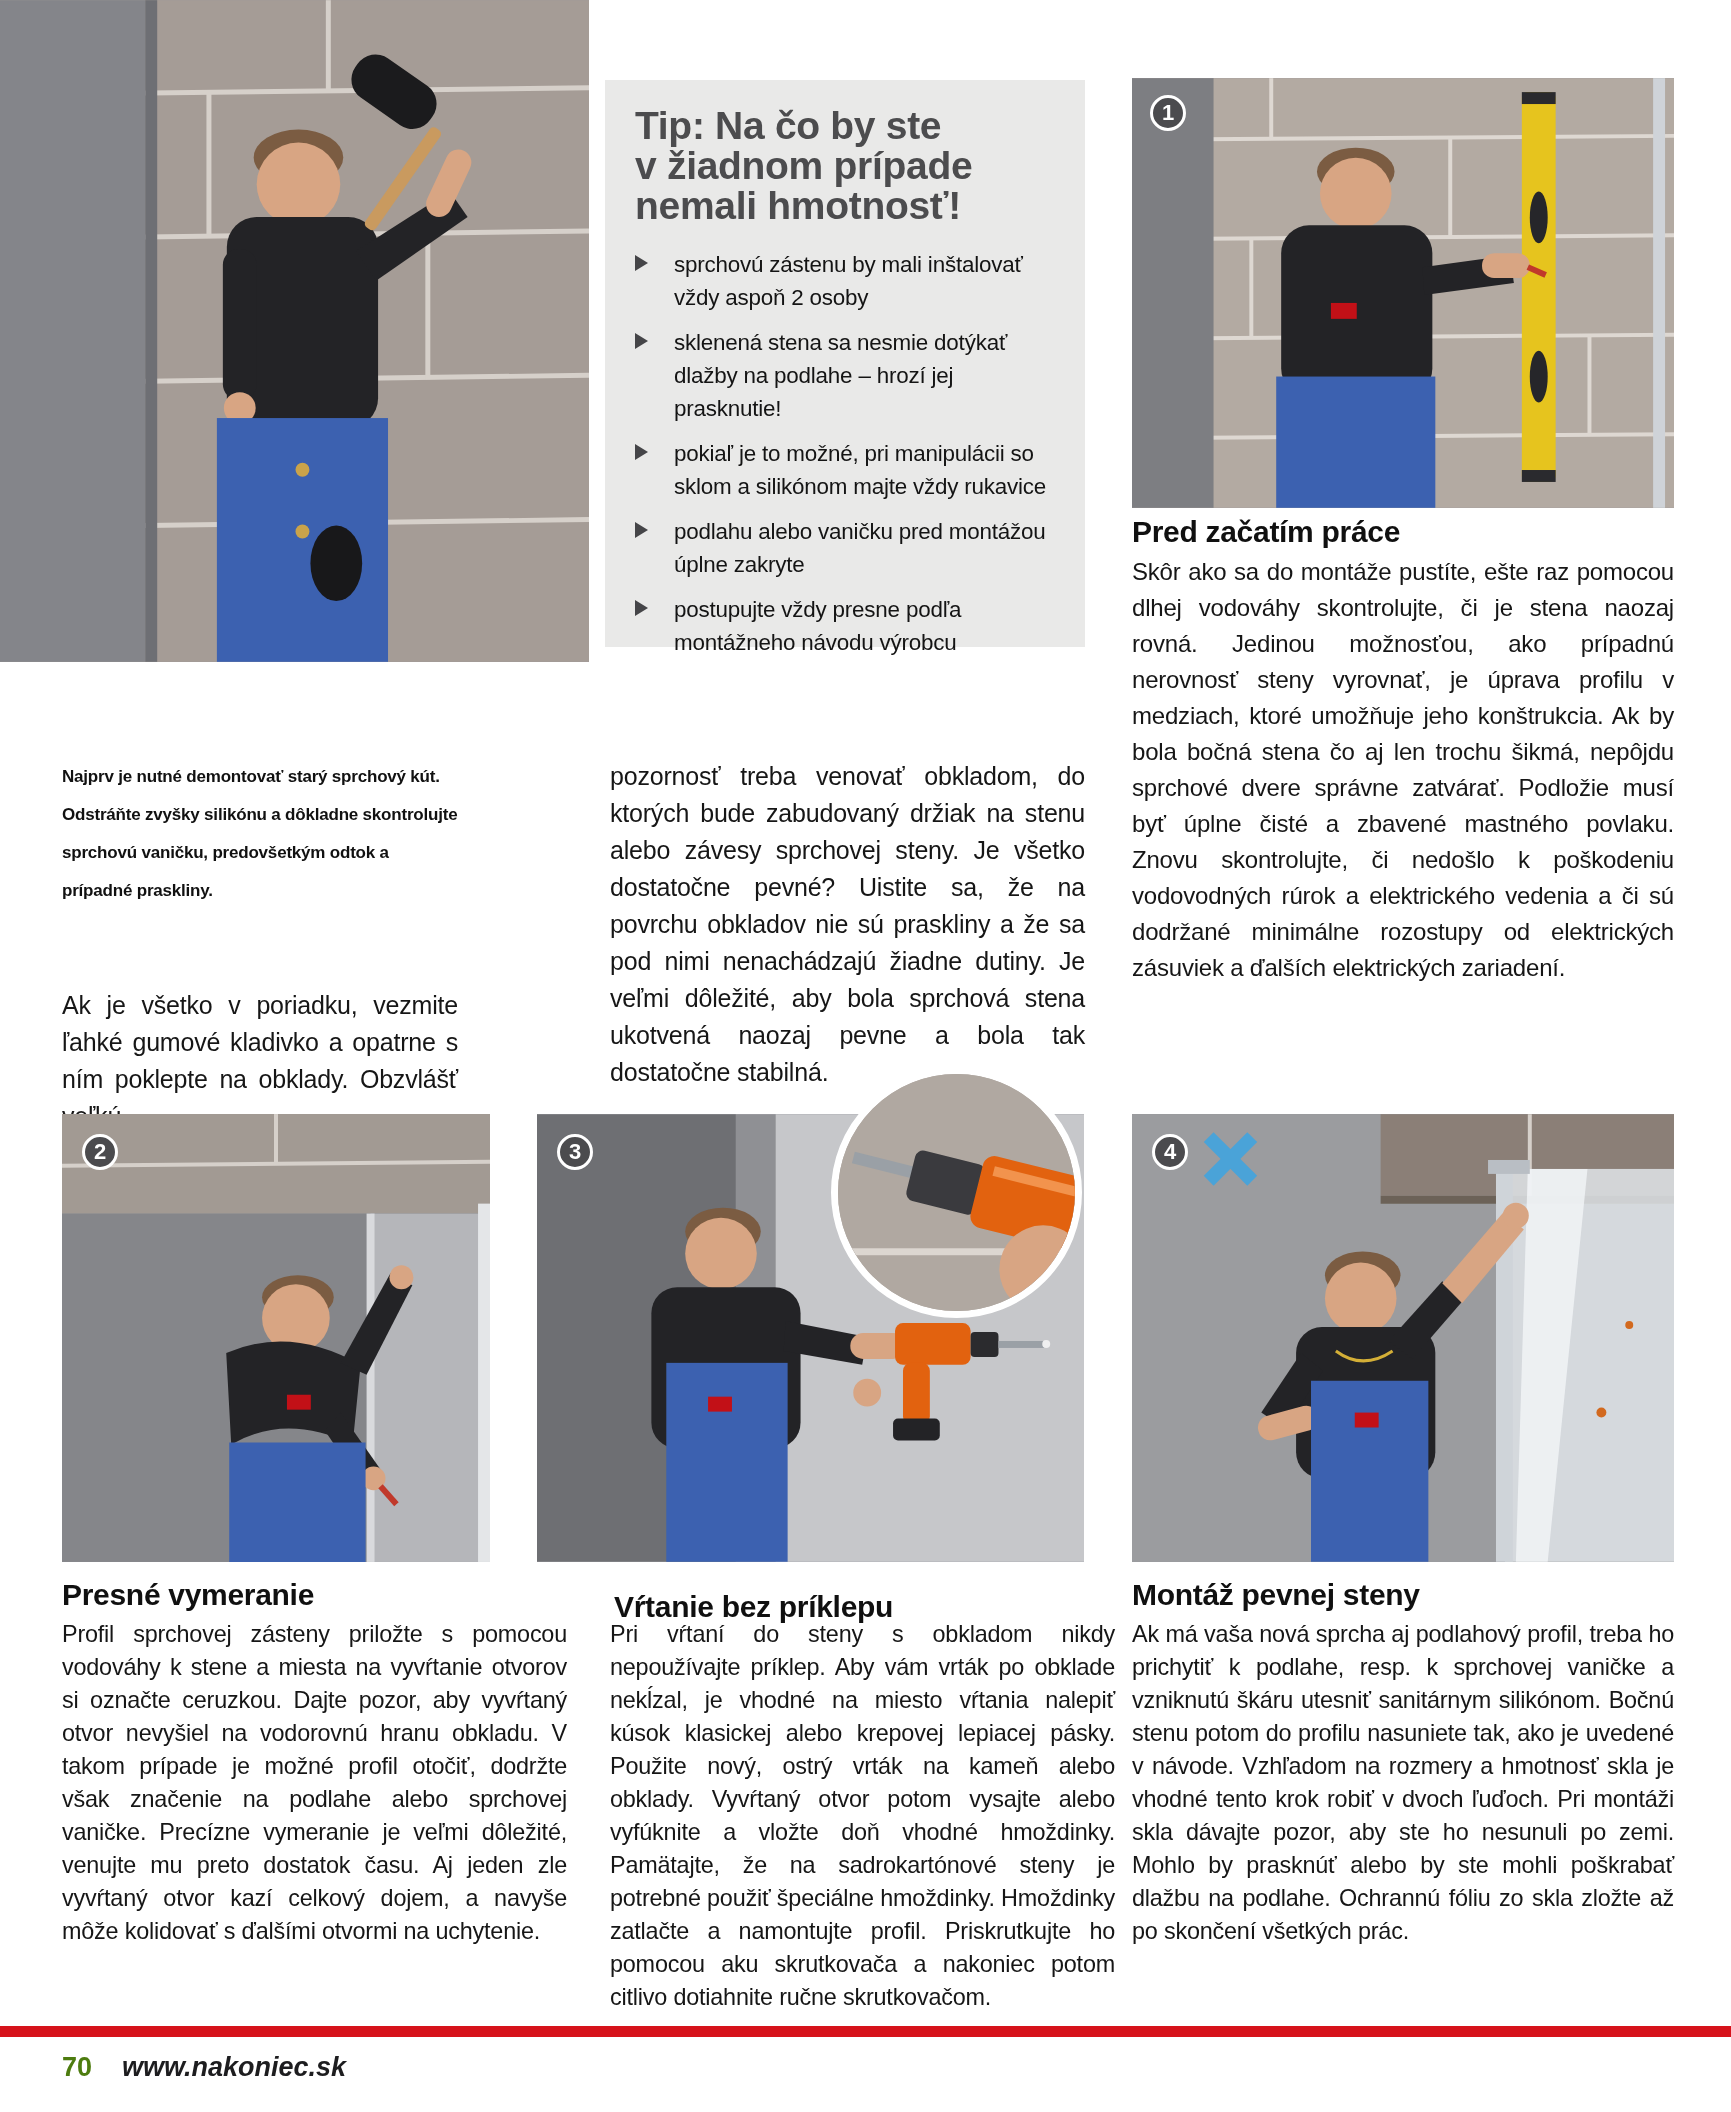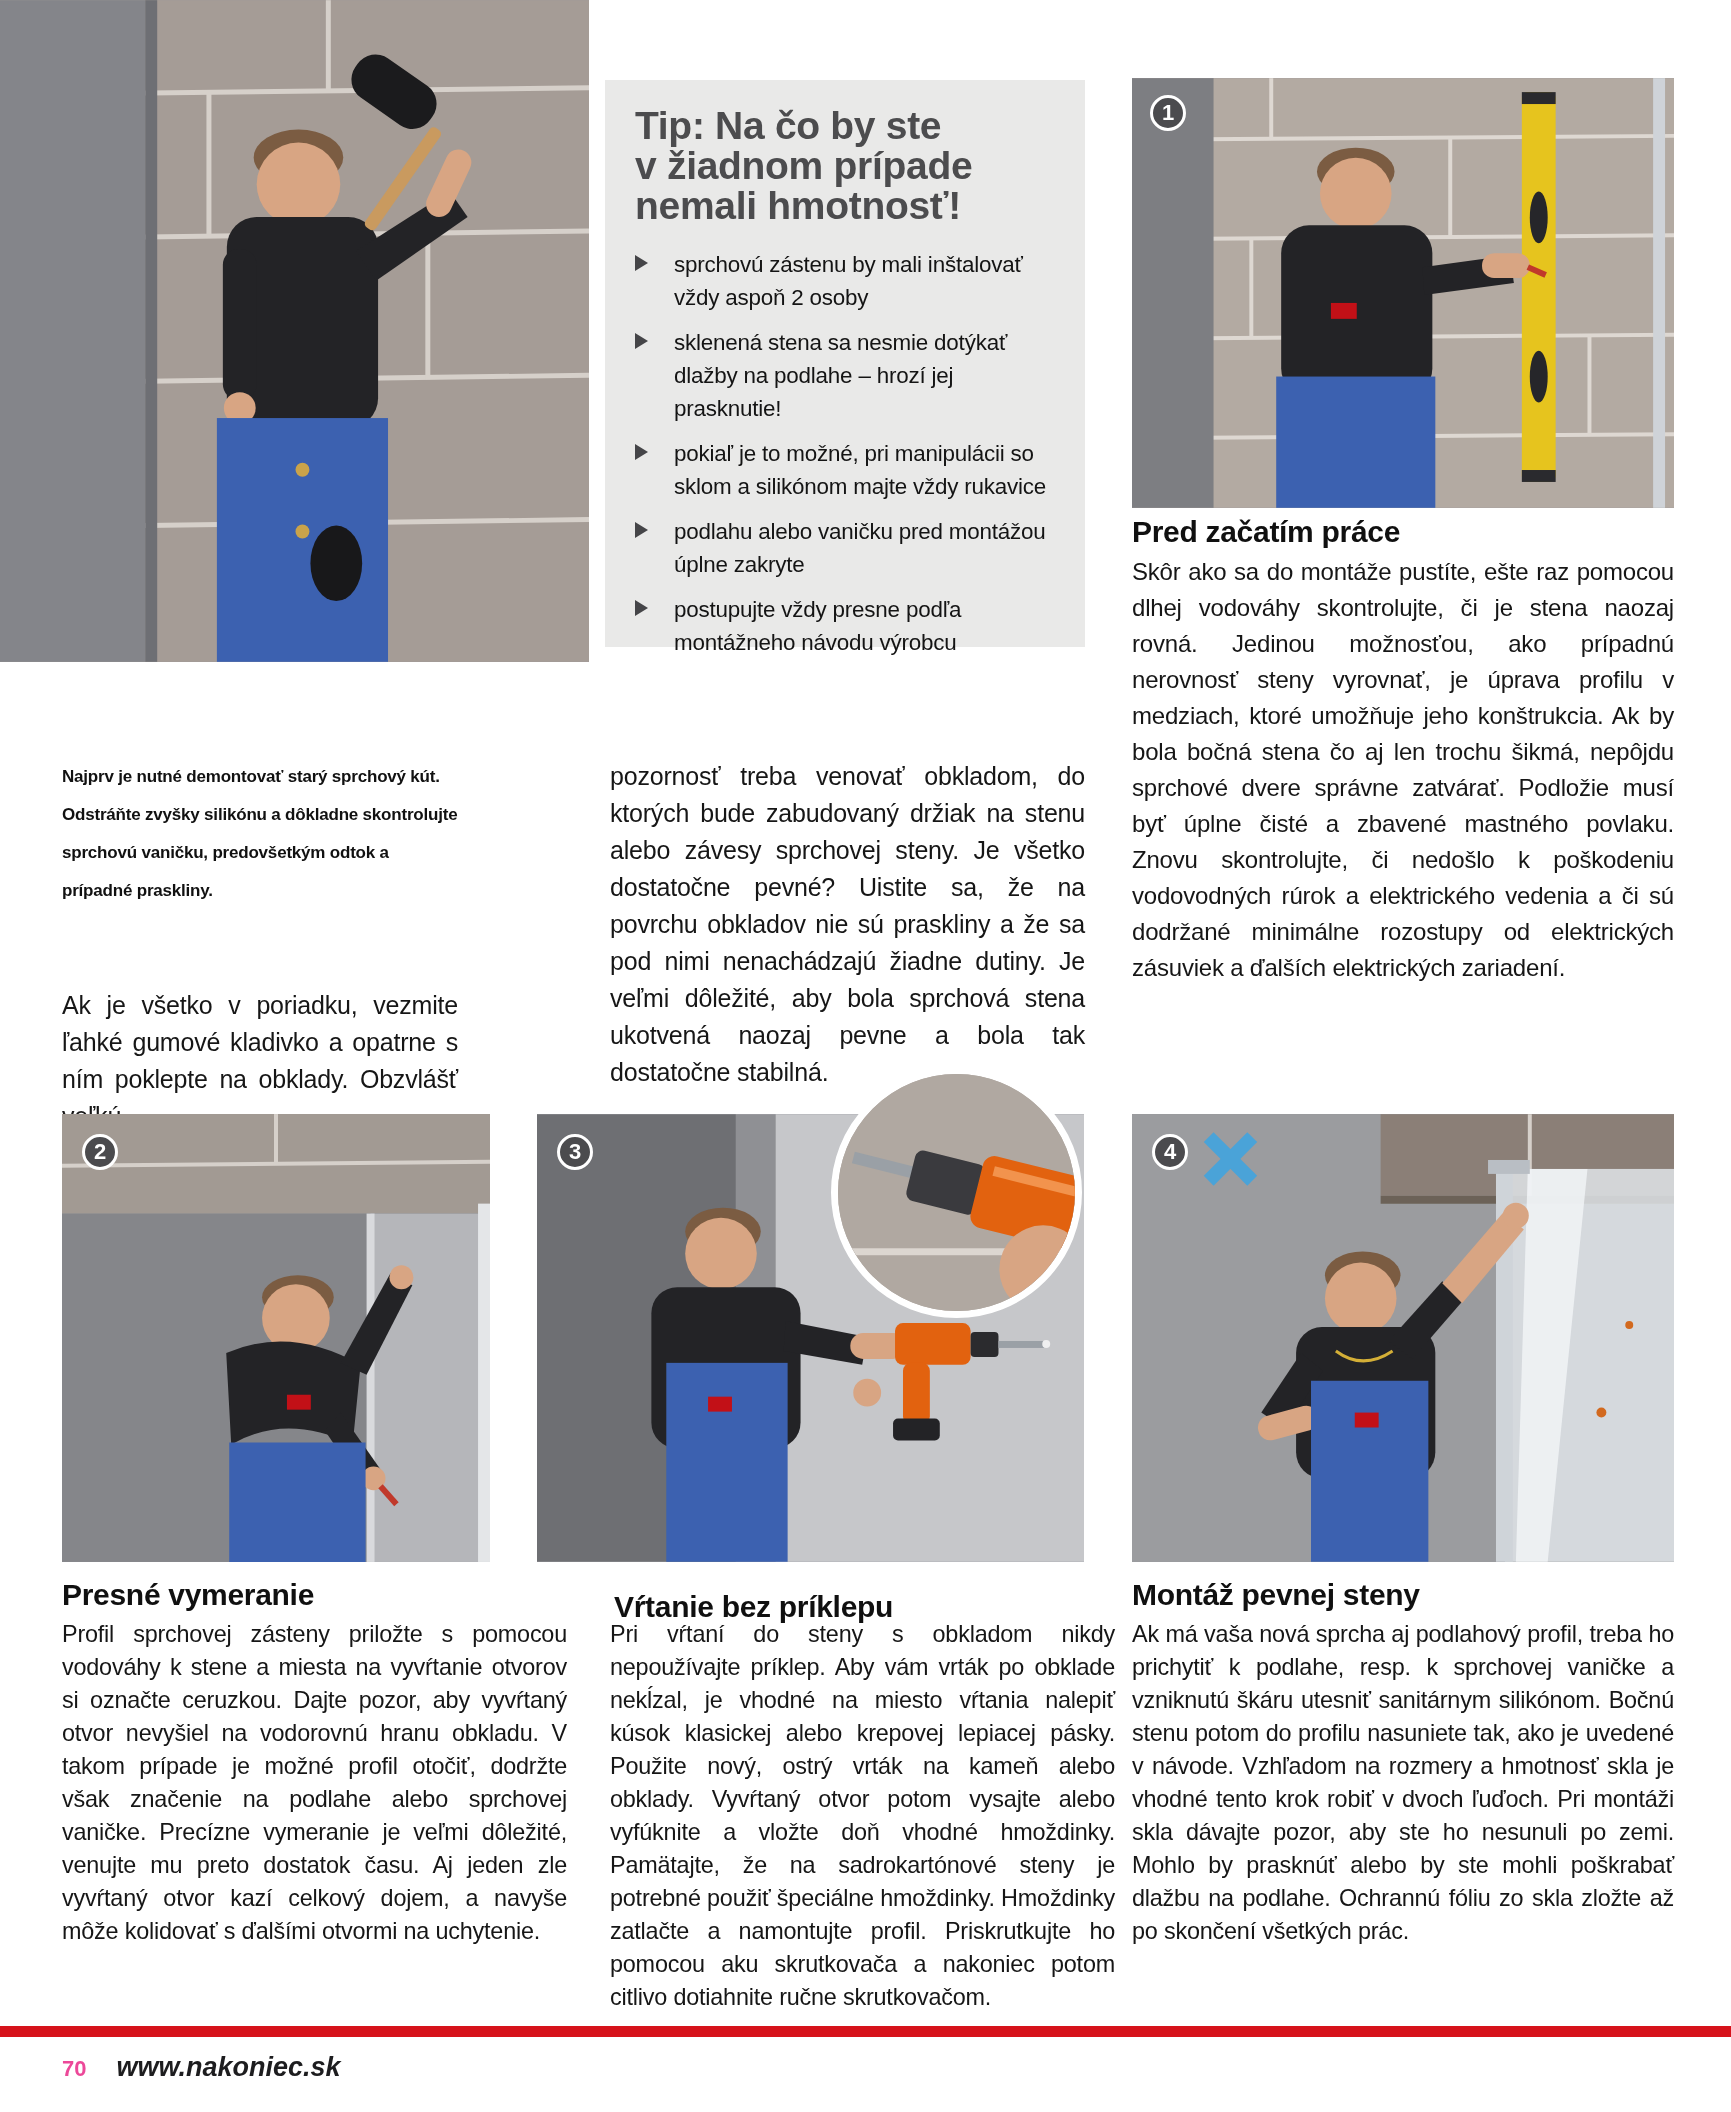--- a/index.html
+++ b/index.html
@@ -25,21 +25,21 @@
   
   .h-black{font-weight:bold;font-size:30px;color:#101010;letter-spacing:-0.3px;}
   .body-txt{font-size:23.4px;line-height:33px;text-align:justify;color:#161616;letter-spacing:-0.2px;}
   .mainhead{font-size:47px;color:#595a5c;letter-spacing:-0.5px;}
   .lead{font-weight:bold;font-size:17px;line-height:38px;color:#111;letter-spacing:-0.2px;}
   .introcol{font-size:25px;line-height:37px;color:#161616;letter-spacing:-0.2px;text-align:justify;}
   .rc-body{font-size:24px;line-height:36px;}
   
   .redline{position:absolute;left:0;top:2026px;width:1731px;height:11px;background:#d6131b;}
   .footer{position:absolute;left:62px;top:2052px;display:flex;align-items:baseline;}
-  .pagenum{font-weight:bold;font-size:22px;color:#ec4899;text-align:center;}
+  .pagenum{font-weight:bold;font-size:27px;color:#4d7c0f;text-align:center;}
   .site{font-weight:bold;font-style:italic;font-size:27px;color:#1d1d1f;margin-left:30px;}
   
   .inset{position:absolute;left:831px;top:1067px;width:251px;height:251px;border-radius:50%;
          border:7px solid #ffffff;overflow:hidden;background:#b0a8a1;box-sizing:border-box;}
 </style>
 </head>
 <body>
 
 <div id="page">
 

